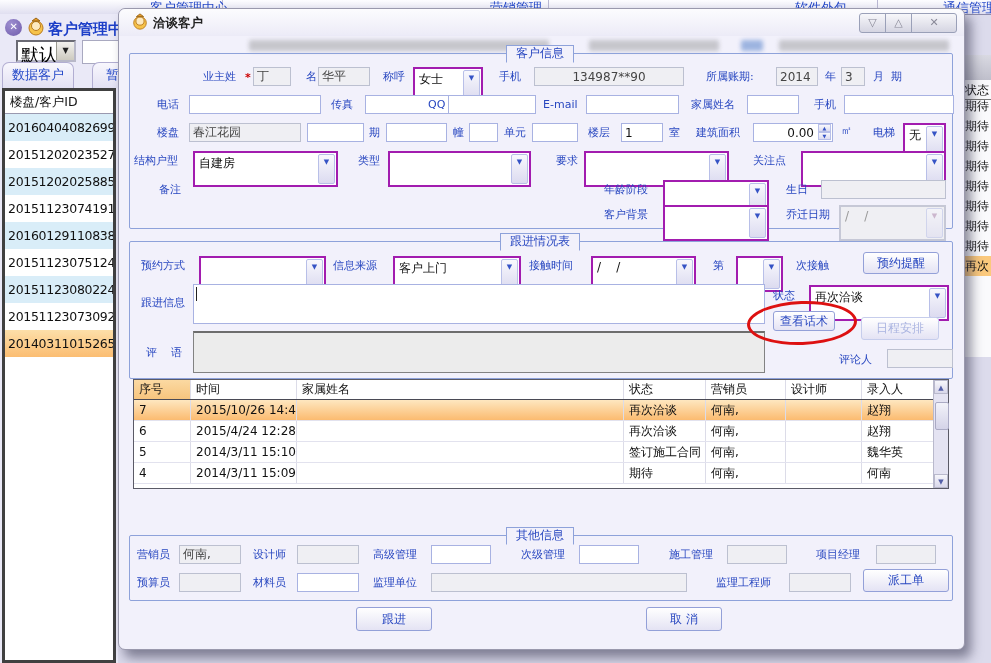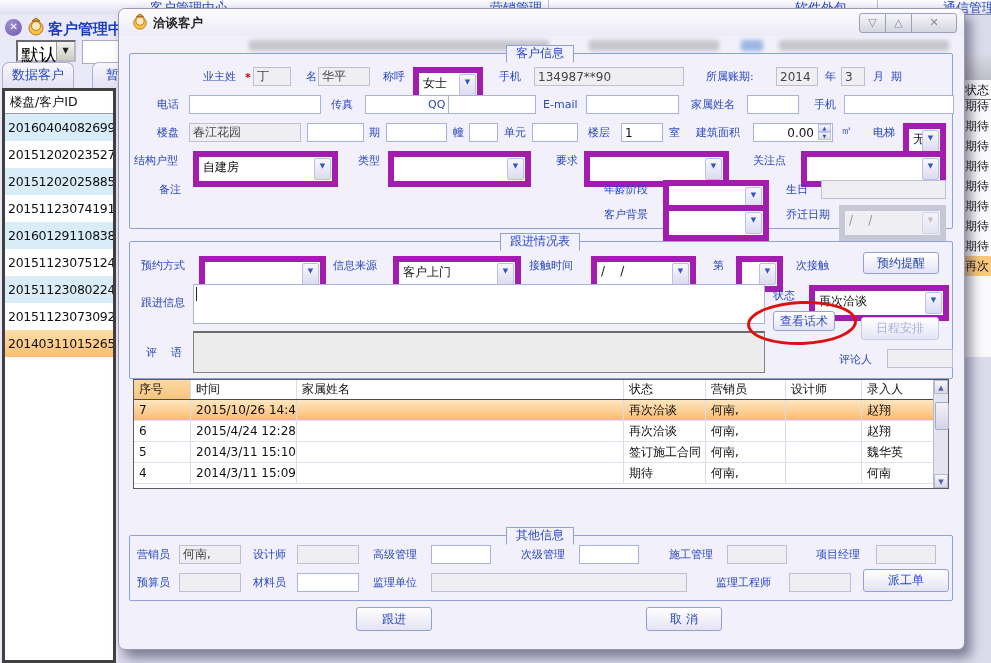--- a/index.html
+++ b/index.html
@@ -2,21 +2,21 @@
 <html><head>
 <meta charset="utf-8">
 <style>
   html,body{margin:0;padding:0}
   body{font-family:"DejaVu Sans","Liberation Sans",sans-serif;font-size:12px;color:#111;background:#dcdbec}
   #screen{position:relative;width:991px;height:663px;overflow:hidden;background:#dcdbec}
   .abs{position:absolute}
   .lbl{position:absolute;color:#2847c0;font-size:11px;white-space:pre;line-height:14px}
   .inp{position:absolute;height:19px;border:1px solid #a8b2e2;background:#fff;font:12px "DejaVu Sans","Liberation Sans",sans-serif;padding:0 3px;box-sizing:border-box;color:#111;outline:none}
   .inp.dis{background:#efeff3;border-color:#bcc0d0;color:#444}
-  .combo{position:absolute;height:36px;border:6px solid #a21caf;background:#fff;box-sizing:border-box}
+  .combo{position:absolute;height:36px;border:2px solid #a21caf;background:#fff;box-sizing:border-box}
   .combo .ctext{position:absolute;left:4px;top:2px;font-size:12px;white-space:pre;color:#111}
   .combo .cbtn{position:absolute;right:1px;top:1px;width:15px;bottom:1px;background:linear-gradient(#f8f8fd,#dcdbf0);border:1px solid #b8bfe8;border-radius:2px;color:#3553c5;font-size:7px;line-height:15px;text-align:center}
   .combo.dis{background:#efeff3;border-color:#c6c8d6}
   .combo.dis .ctext{color:#999}
   .combo.dis .cbtn{opacity:.55;color:#b08ab0}
   .grp{position:absolute;border:1px solid #8ea2da;border-radius:2px}
   .gtab{position:absolute;transform:translateX(-50%);background:#f2f1fb;border:1px solid #8ea2da;border-bottom:1px solid #f2f1fb;padding:0 9px;height:16px;line-height:15px;color:#2847c0;font-size:12px;white-space:nowrap;z-index:3}
   .btn{position:absolute;background:linear-gradient(#ffffff,#e4e3f4);border:1px solid #93a0d8;border-radius:3px;color:#2847c0;font-size:12px;text-align:center;box-sizing:border-box;line-height:20px}
   .btn.faded{color:#a9b3e0;border-color:#c6cdec}
   .tbtn{background:linear-gradient(#ffffff,#e4e3f4);border:1px solid #93a0d8;border-radius:3px;color:#2847c0;font-size:12px;height:23px;padding:0 11px;white-space:nowrap}
@@ -150,21 +150,21 @@
     <span class="lbl" style="left:126px;top:62px;color:#cc0000;font-weight:bold">*</span>
     <input class="inp dis" disabled="" style="left: 134px; top: 58px; width: 38px;" value="丁">
     <div class="lbl" style="left:187px;top:61px">名</div>
     <input class="inp dis" disabled="" style="left: 199px; top: 58px; width: 52px;" value="华平">
     <div class="lbl" style="left:264px;top:61px">称呼</div>
     <div class="combo" style="left:294px;top:58px;width:70px">
       <span class="ctext">女士</span>
         <span class="cbtn">▼</span>
     </div>
     <div class="lbl" style="left:380px;top:61px">手机</div>
-    <input class="inp dis" disabled="" style="left: 415px; top: 58px; width: 150px;" value="134987**90">
+    <input class="inp dis" disabled="" style="left: 415px; top: 58px; width: 150px; text-align: center;" value="134987**90">
     <div class="lbl" style="left:587px;top:61px">所属账期:</div>
     <input class="inp dis" disabled="" style="left: 657px; top: 58px; width: 42px;" value="2014">
     <div class="lbl" style="left:706px;top:61px">年</div>
     <input class="inp dis" disabled="" style="left: 722px; top: 58px; width: 24px;" value="3">
     <div class="lbl" style="left:754px;top:61px">月</div>
     <div class="lbl" style="left:772px;top:61px">期</div>
 
     <div class="lbl" style="left:38px;top:89px">电话</div>
     <input class="inp" style="left: 70px; top: 86px; width: 132px;" value="">
     <div class="lbl" style="left:212px;top:89px">传真</div>

